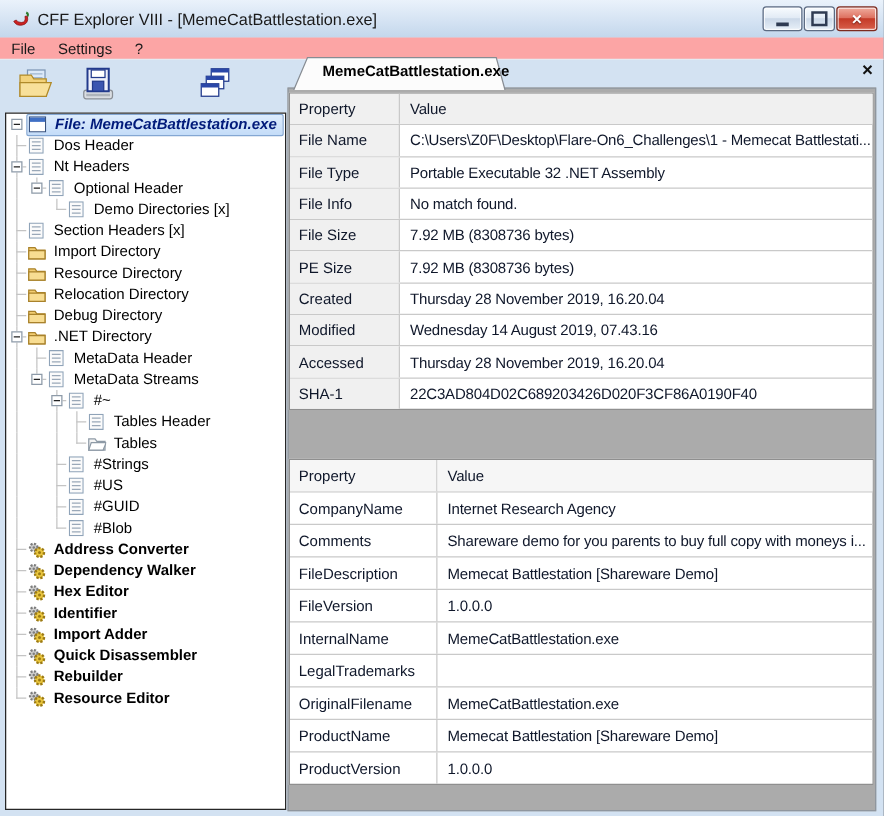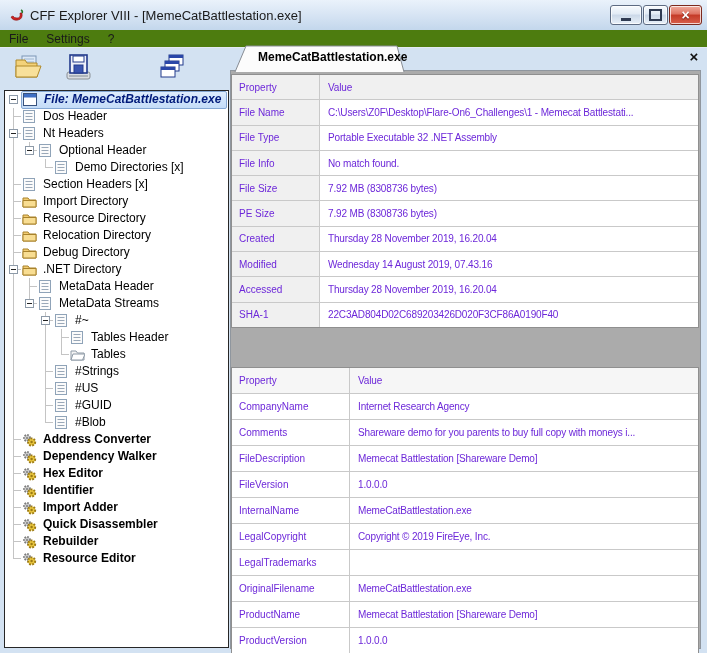--- a/index.html
+++ b/index.html
@@ -13,21 +13,21 @@
   .wbtn{position:absolute;top:5px;height:18px;border:1px solid #5d6b82;border-radius:3px;
     background:linear-gradient(#f8fbfe,#e2ebf5 45%,#cbd8e8 50%,#e8f0f8);
     box-shadow:inset 0 0 0 1px rgba(255,255,255,.75);display:flex;align-items:center;justify-content:center;}
   #btn-min{left:610px;width:30px;} #btn-max{left:643px;width:23px;} 
   #btn-close{left:669px;width:31px;border-color:#7c2a1e;
     background:linear-gradient(#f0ad9f,#de7261 45%,#c43a27 50%,#d8604c);}
   .glyph-min{width:10px;height:3px;background:#2f3b52;margin-top:8px;}
   .glyph-max{width:9px;height:8px;border:2px solid #2f3b52;background:transparent;}
   .glyph-close{color:#fff;font-weight:bold;font-size:14px;line-height:1;text-shadow:0 1px 1px #6d1a10;}
   
-  #menubar{position:absolute;left:0;top:30px;width:707px;height:17px;background:#4d7c0f;
+  #menubar{position:absolute;left:0;top:30px;width:707px;height:17px;background:#fca5a5;
     display:flex;align-items:center;font-size:12px;color:#1a1a1a;border-bottom:1px solid #e3eaf2;}
   .menu-item{padding:0 9px;} .menu-item:first-child{padding-left:9px;}
   
   .toolbtn{position:absolute;top:51px;width:32px;height:32px;display:flex;align-items:center;justify-content:center;}
   #tb-open{left:12px;} #tb-save{left:62px;} #tb-cascade{left:156px;}
   
   #tree-panel{position:absolute;left:4px;top:90px;width:223px;height:556px;background:#fff;
     border:1px solid #262626;overflow:hidden;}
   .trow{display:flex;align-items:center;height:17px;font-size:12px;color:#000;white-space:nowrap;position:relative;}
   .gcol{width:16px;height:17px;flex:0 0 16px;position:relative;}
@@ -53,21 +53,21 @@
   #tab-close{position:absolute;left:687px;top:49px;width:14px;height:14px;display:flex;align-items:center;
     justify-content:center;font-size:15px;font-weight:900;color:#111;line-height:1;}
   
   .tbl{position:absolute;left:0;background:#fff;border:1px solid #8f8f8f;box-sizing:border-box;}
   #file-table{top:3px;width:468px;}
   #version-table{top:296px;width:468px;}
   .trow2{display:flex;border-bottom:1px solid #c9c9c9;}
   .trow2:last-child{border-bottom:none;}
   #file-table .trow2{height:24.3px;}
   #version-table .trow2{height:25px;}
-  .prop,.val{display:flex;align-items:center;font-size:10px;color:#6d28d9;overflow:hidden;white-space:nowrap;}
+  .prop,.val{display:flex;align-items:center;font-size:12px;color:#0f172a;overflow:hidden;white-space:nowrap;}
   .prop{border-right:1px solid #c9c9c9;padding-left:7px;box-sizing:border-box;}
   #file-table .prop{width:88px;flex:0 0 88px;}
   #version-table .prop{width:118px;flex:0 0 118px;}
   .val{flex:1;padding-left:8px;letter-spacing:-0.15px;text-align:right;}
   #file-table .prop{background:#f0f0f0;}
   #file-table .hdr .val{background:#f0f0f0;}
   #version-table .hdr .prop,#version-table .hdr .val{background:#f6f6f6;}
 </style>
 </head>
 <body>
@@ -556,24 +556,20 @@
         </div>
         <div class="trow2">
           <span class="prop">FileVersion</span>
           <span class="val">1.0.0.0</span>
         </div>
         <div class="trow2">
           <span class="prop">InternalName</span>
           <span class="val">MemeCatBattlestation.exe</span>
         </div>
         <div class="trow2">
-          <span class="prop">LegalCopyright</span>
-          <span class="val">Copyright © 2019 FireEye, Inc.</span>
-        </div>
-        <div class="trow2">
           <span class="prop">LegalTrademarks</span>
           <span class="val"></span>
         </div>
         <div class="trow2">
           <span class="prop">OriginalFilename</span>
           <span class="val">MemeCatBattlestation.exe</span>
         </div>
         <div class="trow2">
           <span class="prop">ProductName</span>
           <span class="val">Memecat Battlestation [Shareware Demo]</span>

